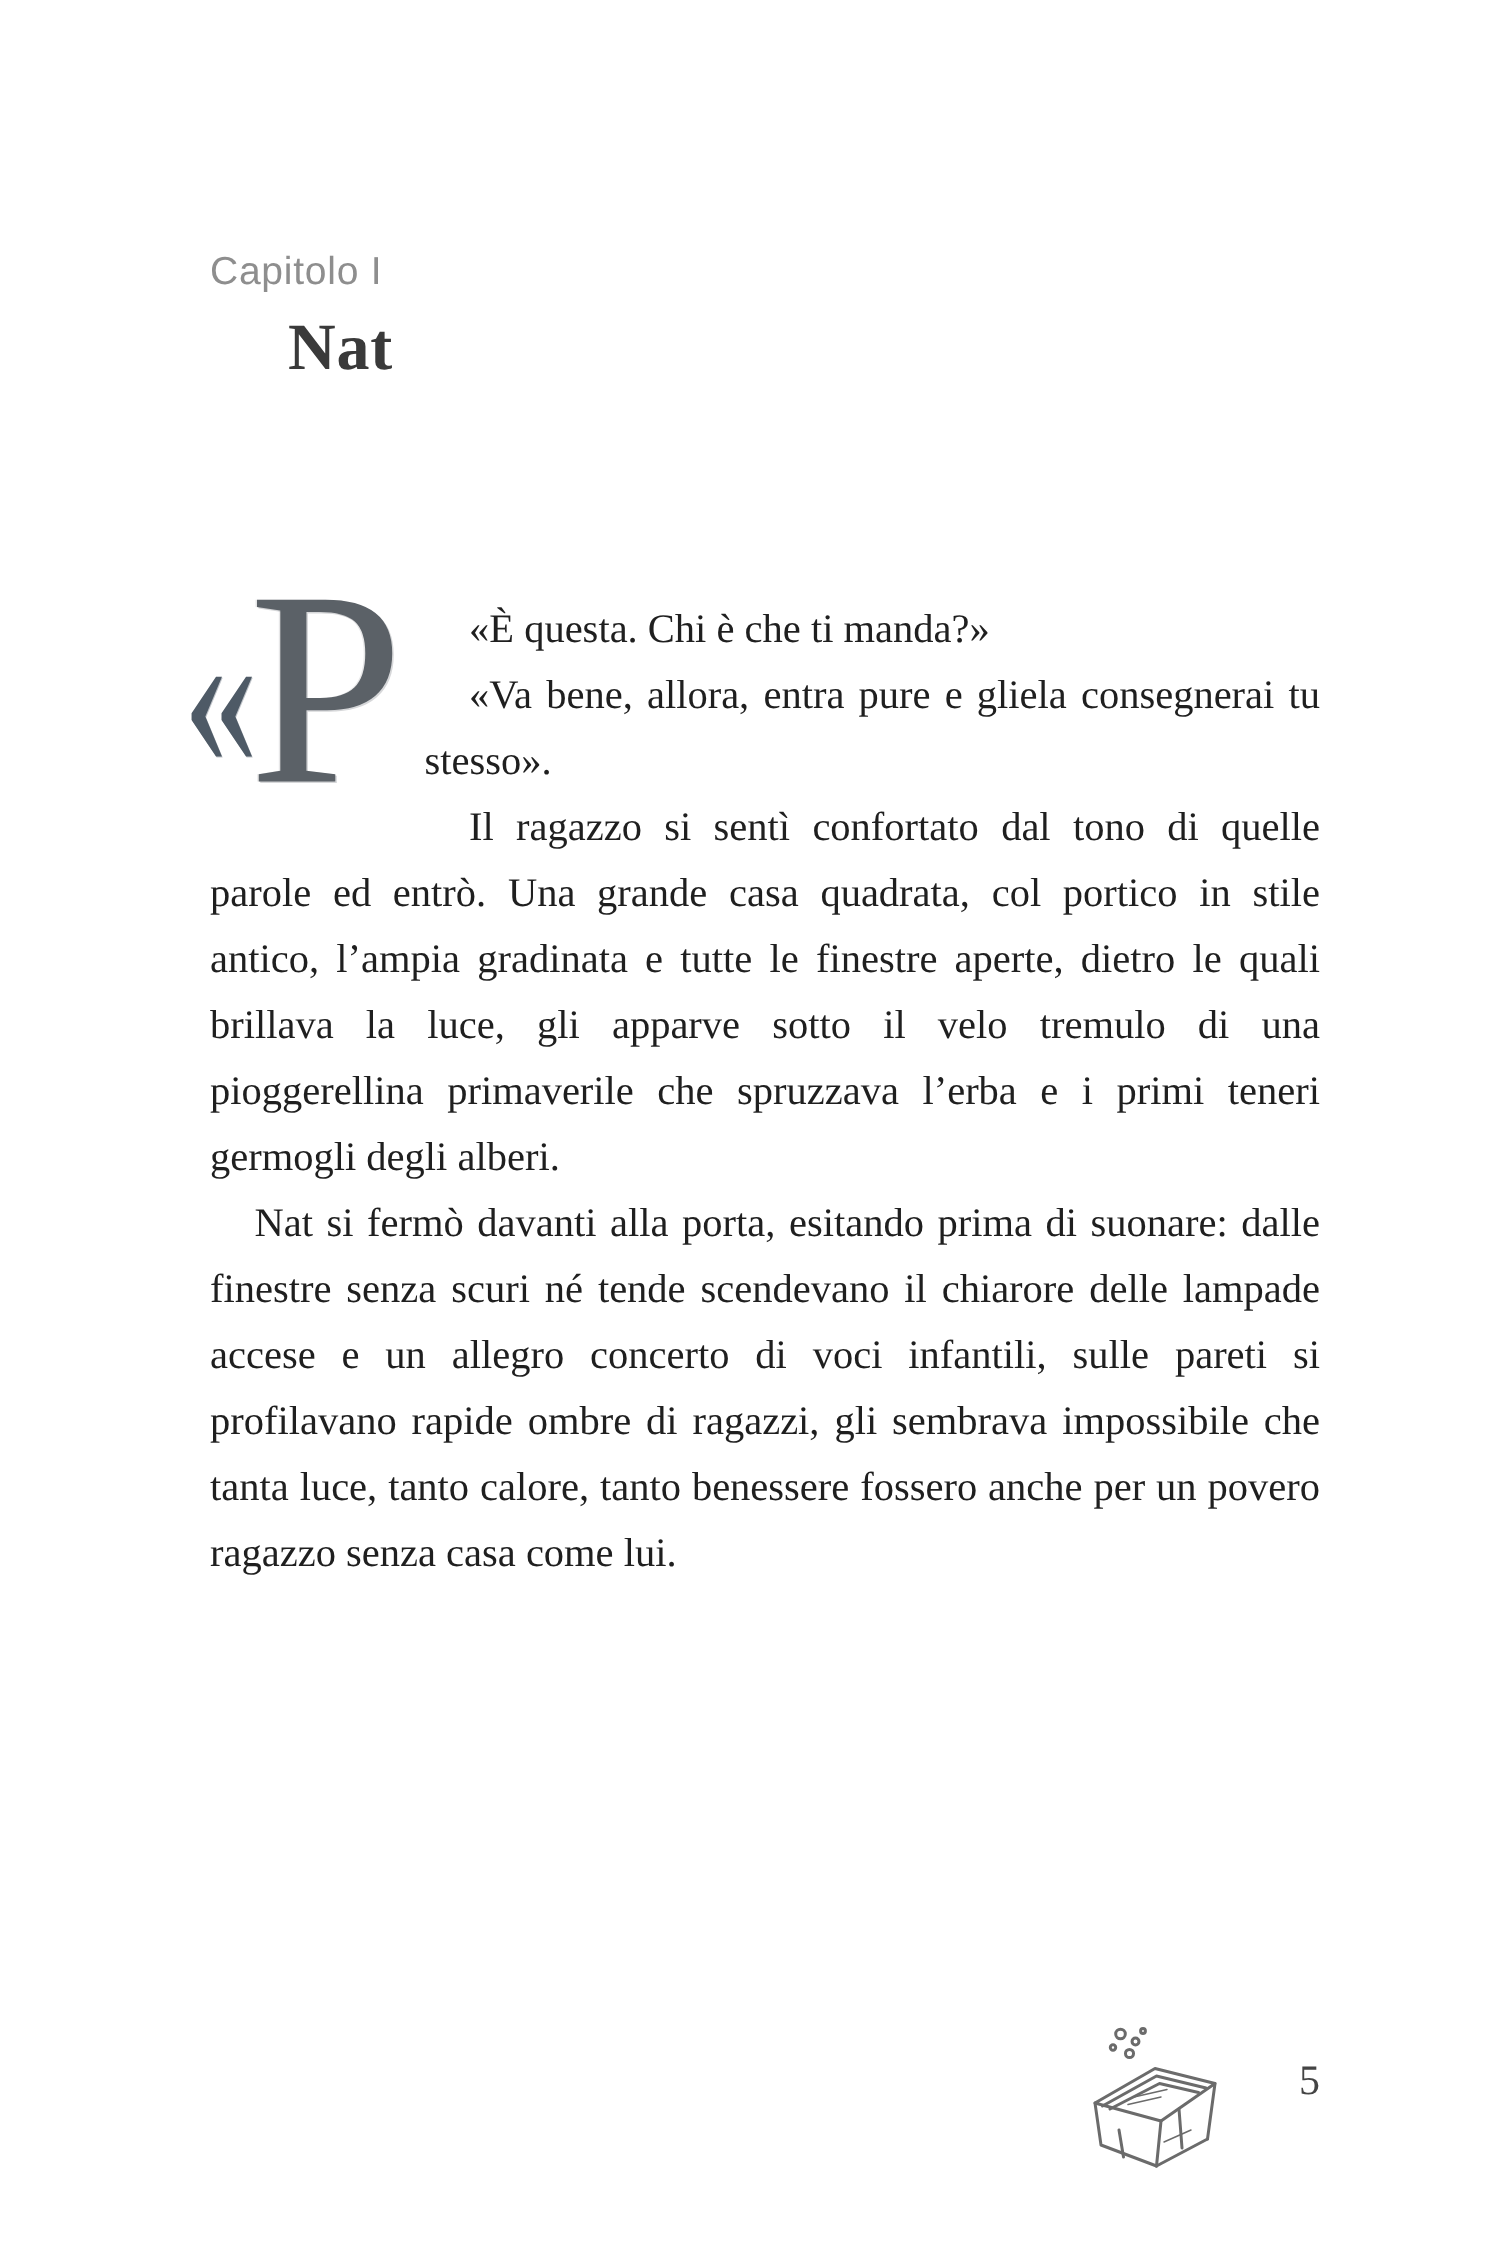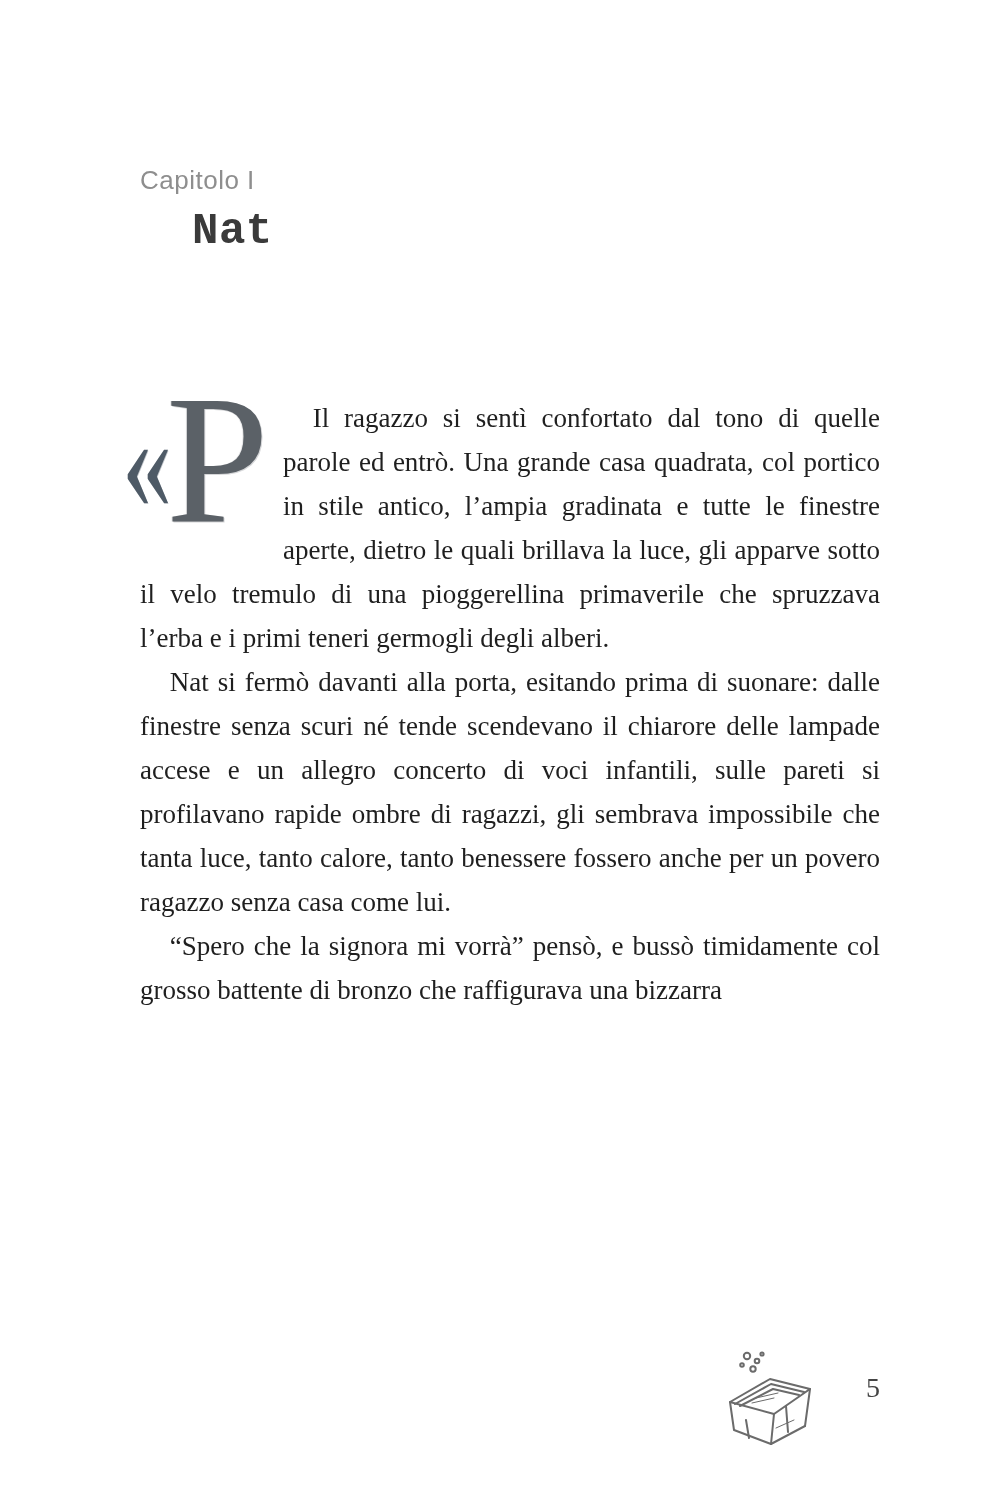--- a/index.html
+++ b/index.html
@@ -19,21 +19,21 @@
     background: #ffffff;
   }
   .chapter-label {
     font-family: "Liberation Sans", sans-serif;
     font-size: 26px;
     font-weight: 500;
     color: var(--chapter-label, #8e8e8e);
     letter-spacing: 0.5px;
   }
   .chapter-title {
-    font-family: Liberation Mono, monospace;
+    font-family: Liberation Serif, serif;
     font-size: 44px;
     font-weight: bold;
     color: var(--chapter-title, #3a3a3a);
     margin: 10px 0 0 52px;
     letter-spacing: 0.5px;
   }
   .body-text {
     margin-top: 140px;
     width: 740px;
     font-size: 27px;
@@ -101,23 +101,24 @@
 
   <main class="body-text">
 
     <p class="para first-para">
       <span class="dropcap-block">
         <span class="quote-mark">«</span>
         <span class="drop-cap">P</span>
       </span>
     </p>
 
+    <p class="para">«È questa. Chi è che ti manda?»</p>
+    <p class="para">«Va bene, allora, entra pure e gliela consegnerai tu stesso».</p>
     <p class="para">Il ragazzo si sentì confortato dal tono di quelle parole ed entrò. Una grande casa quadrata, col portico in stile antico, l’ampia gradinata e tutte le finestre aperte, dietro le quali brillava la luce, gli apparve sotto il velo tremulo di una pioggerellina primaverile che spruzzava l’erba e i primi teneri germogli degli alberi.</p>
     <p class="para">Nat si fermò davanti alla porta, esitando prima di suonare: dalle finestre senza scuri né tende scendevano il chiarore delle lampade accese e un allegro concerto di voci infantili, sulle pareti si profilavano rapide ombre di ragazzi, gli sembrava impossibile che tanta luce, tanto calore, tanto benessere fossero anche per un povero ragazzo senza casa come lui.</p>
-    <p class="para">“Spero che la signora mi vorrà” pensò, e bussò timidamente col grosso battente di bronzo che raffigurava una bizzarra</p>
 
   </main>
 
   <footer class="page-footer">
     <svg class="illustration" width="104" height="108" viewBox="0 0 104 108" aria-hidden="true">
       <g fill="none" stroke="#6b6b6b" stroke-width="2" stroke-linecap="round" stroke-linejoin="round">
 
         <circle cx="31" cy="8" r="3.2"></circle>
         <circle cx="41" cy="13" r="2.3"></circle>
         <circle cx="26" cy="17" r="1.8"></circle>

